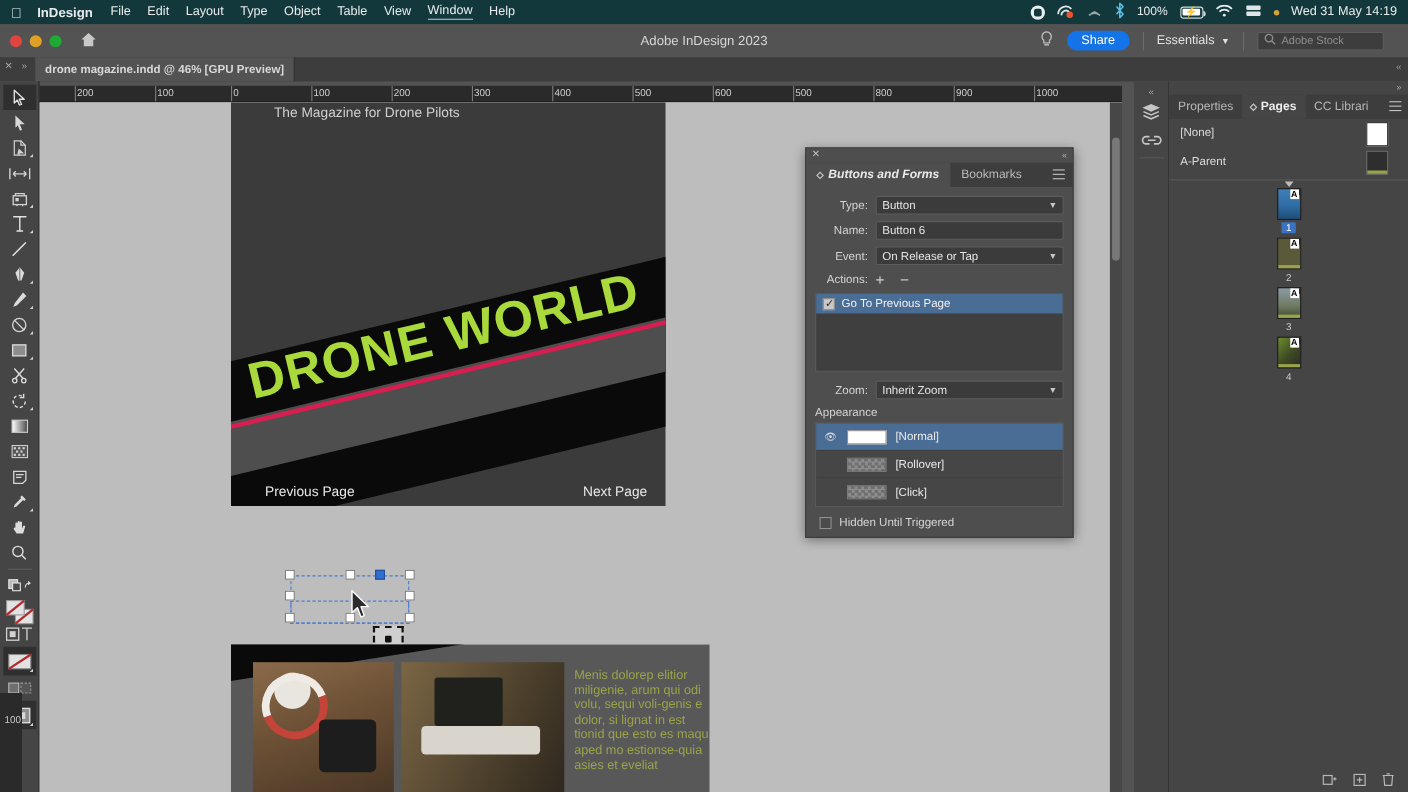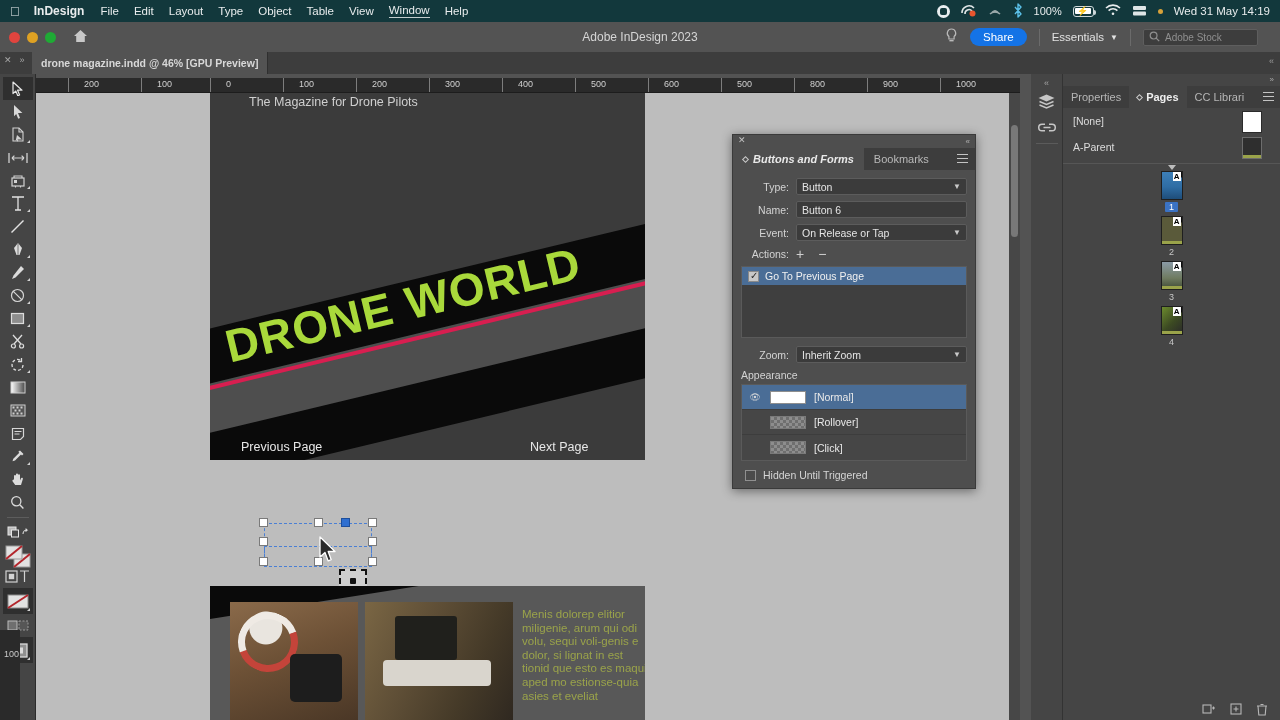--- a/index.html
+++ b/index.html
@@ -82,35 +82,35 @@
                border-left:3px solid transparent; border-bottom:3px solid #d2d2d2; }
   .tool-sep { width:22px; height:1px; background:#5d5d5d; margin:3px 0; }
   .swatch-box { position:relative; width:26px; height:20px; margin-top:1px;}
 
   
   .ruler-h {
     position:absolute; left:36px; top:78px; width:984px; height:15px;
     background:#2a2a2a; border-bottom:1px solid #1d1d1d; overflow:hidden;
   }
   .ruler-h .tick { position:absolute; top:0; width:1px; height:15px; background:#7d7d7d; }
-  .ruler-h .lbl { position:absolute; top:1px; color:#d0d0d0; font-size:9px; padding-left:16px; }
+  .ruler-h .lbl { position:absolute; top:1px; color:#d0d0d0; font-size:9px; padding-left:2px; }
   .ruler-v {
     position:absolute; left:0; top:630px; width:20px; height:90px;
     background:#2a2a2a; color:#c9c9c9; font-size:9px;
   }
   .ruler-v span { position:absolute; left:4px; top:20px; width:10px; line-height:9px; text-align:center;}
 
   
   .canvas {
     position:absolute; left:36px; top:93px; width:984px; height:627px;
     background:#bdbdbd; overflow:hidden;
   }
   .pasteboard { position:absolute; inset:0; background:#bdbdbd; }
   .page1 {
-    position:absolute; left:174px; top:0px; width:435px; height:367px;
+    position:absolute; left:174px; top:0px; width:395px; height:367px;
     background:#3b3b3b; overflow:hidden;
   }
   .tagline { position:absolute; left:39px; top:2px; color:#cfcfcf; font-size:12.5px; }
   .blk-band {
     position:absolute; left:-40px; top:245px; width:560px; height:150px;
     background:#0a0a0a; transform:rotate(-13.5deg); transform-origin:left top;
   }
   .gry-band {
     position:absolute; left:-40px; top:300px; width:560px; height:48px;
     background:#4e4e4e; transform:rotate(-13.5deg); transform-origin:left top;

